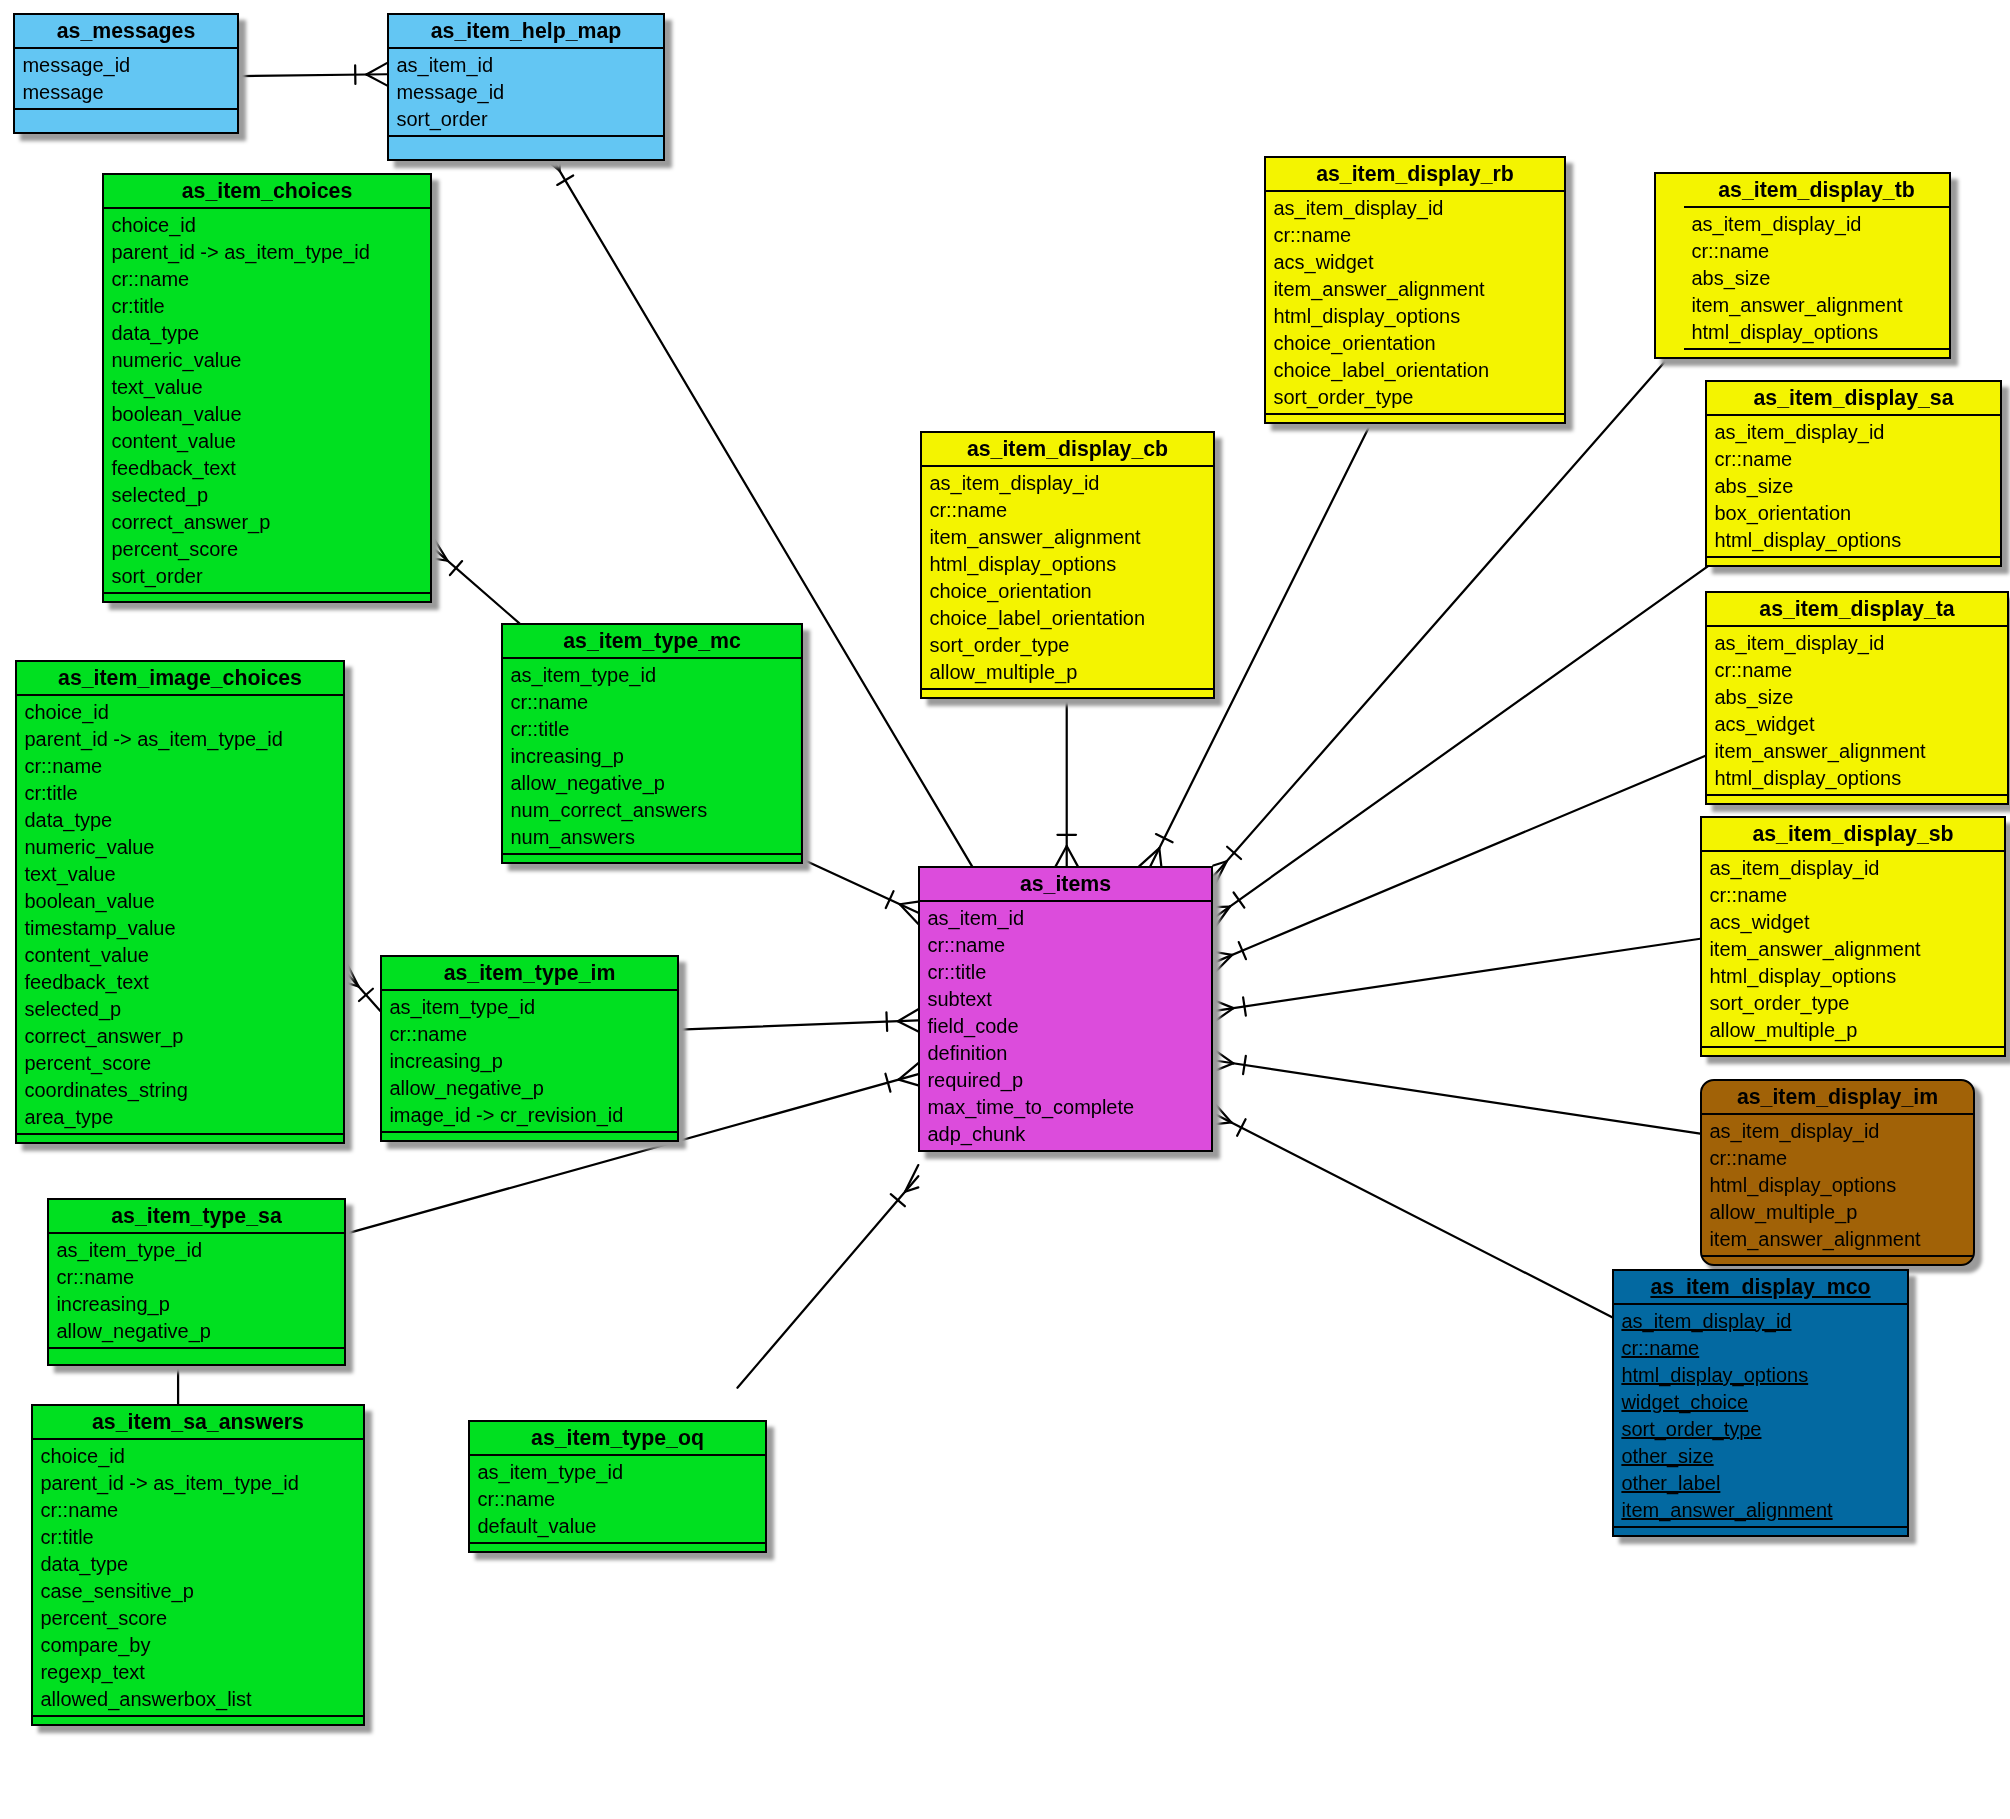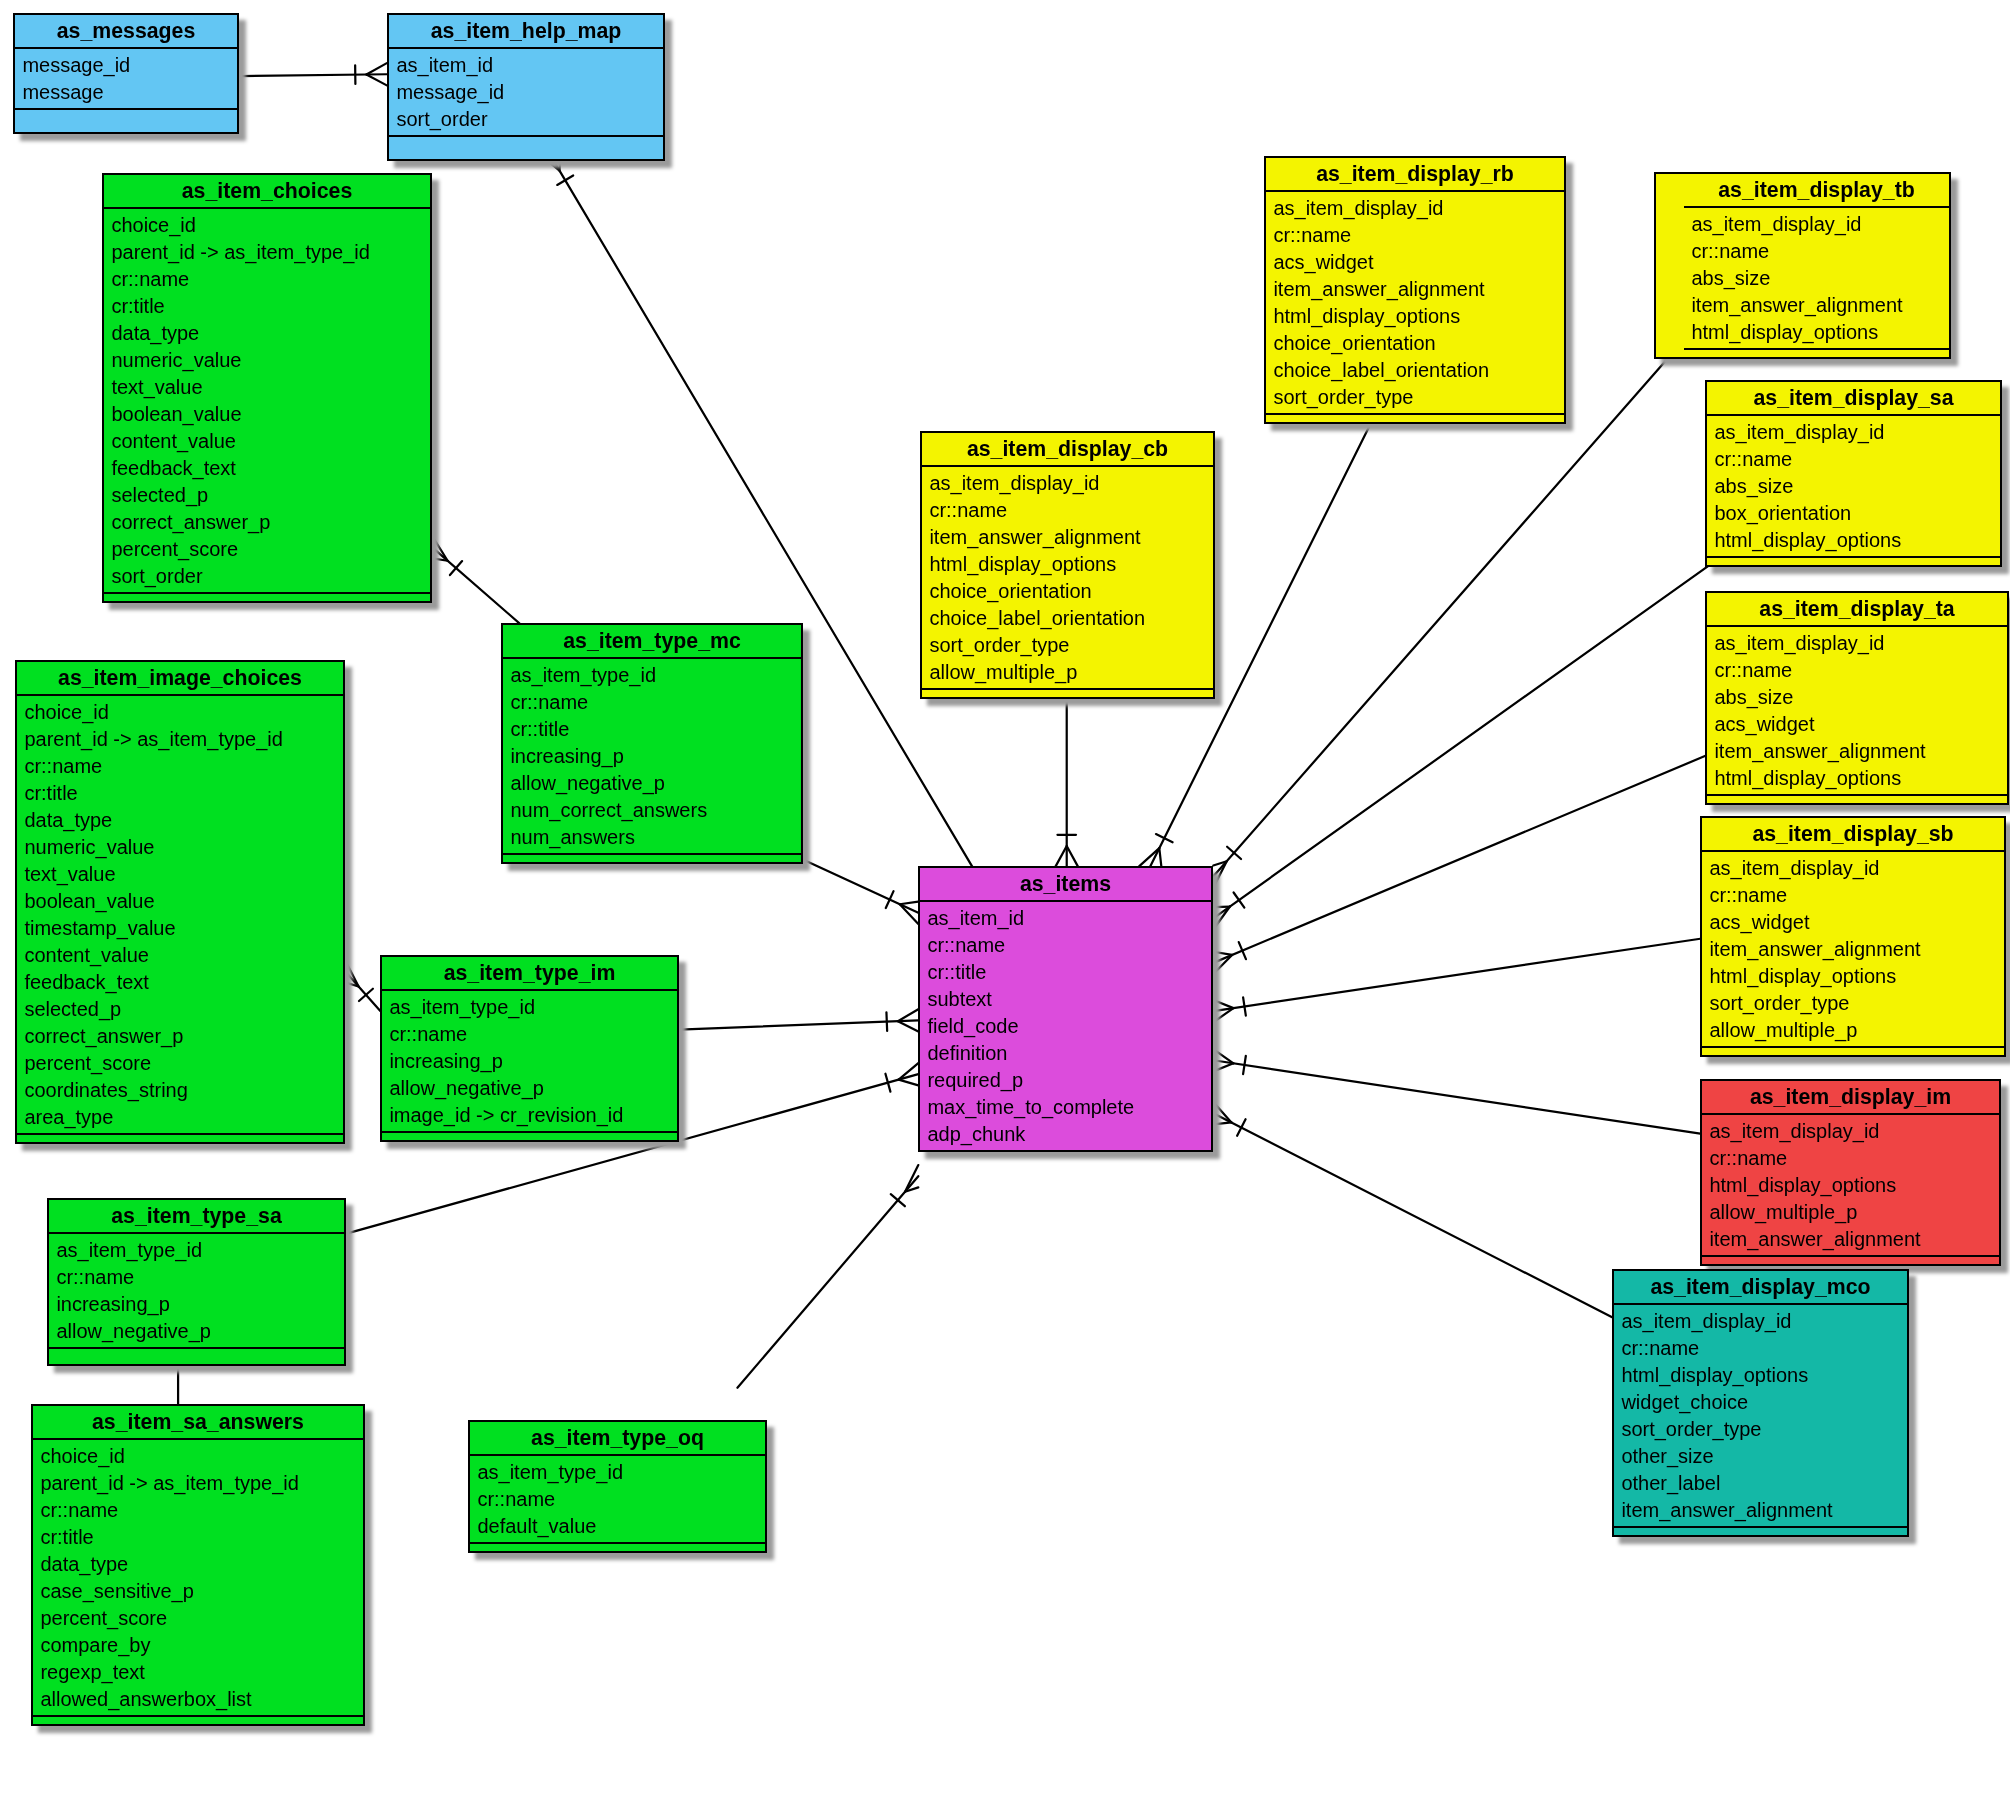--- a/index.html
+++ b/index.html
@@ -342,32 +342,32 @@
           <div class="t-row">as_item_display_id</div>
           <div class="t-row">cr::name</div>
           <div class="t-row">acs_widget</div>
           <div class="t-row">item_answer_alignment</div>
           <div class="t-row">html_display_options</div>
           <div class="t-row">sort_order_type</div>
           <div class="t-row">allow_multiple_p</div>
         </div>
         <div class="t-footer" style="height: 7.4px;"></div>
       </div>
-      <div class="tbox" style="left: 1700px; top: 1079px; width: 301px; background: #ef4444;">
+      <div class="tbox" style="left: 1700px; top: 1079px; width: 275px; background: #a16207; border-radius: 14px;">
         <div class="t-title">as_item_display_im</div>
         <div class="t-fields">
           <div class="t-row">as_item_display_id</div>
           <div class="t-row">cr::name</div>
           <div class="t-row">html_display_options</div>
           <div class="t-row">allow_multiple_p</div>
           <div class="t-row">item_answer_alignment</div>
         </div>
         <div class="t-footer" style="height: 7.4px;"></div>
       </div>
-      <div class="tbox" style="left: 1612px; top: 1269px; width: 297px; background: #14b8a6;">
+      <div class="tbox" style="left: 1612px; top: 1269px; width: 297px; background: #0369a1; text-decoration: underline;">
         <div class="t-title">as_item_display_mco</div>
         <div class="t-fields">
           <div class="t-row">as_item_display_id</div>
           <div class="t-row">cr::name</div>
           <div class="t-row">html_display_options</div>
           <div class="t-row">widget_choice</div>
           <div class="t-row">sort_order_type</div>
           <div class="t-row">other_size</div>
           <div class="t-row">other_label</div>
           <div class="t-row">item_answer_alignment</div>

